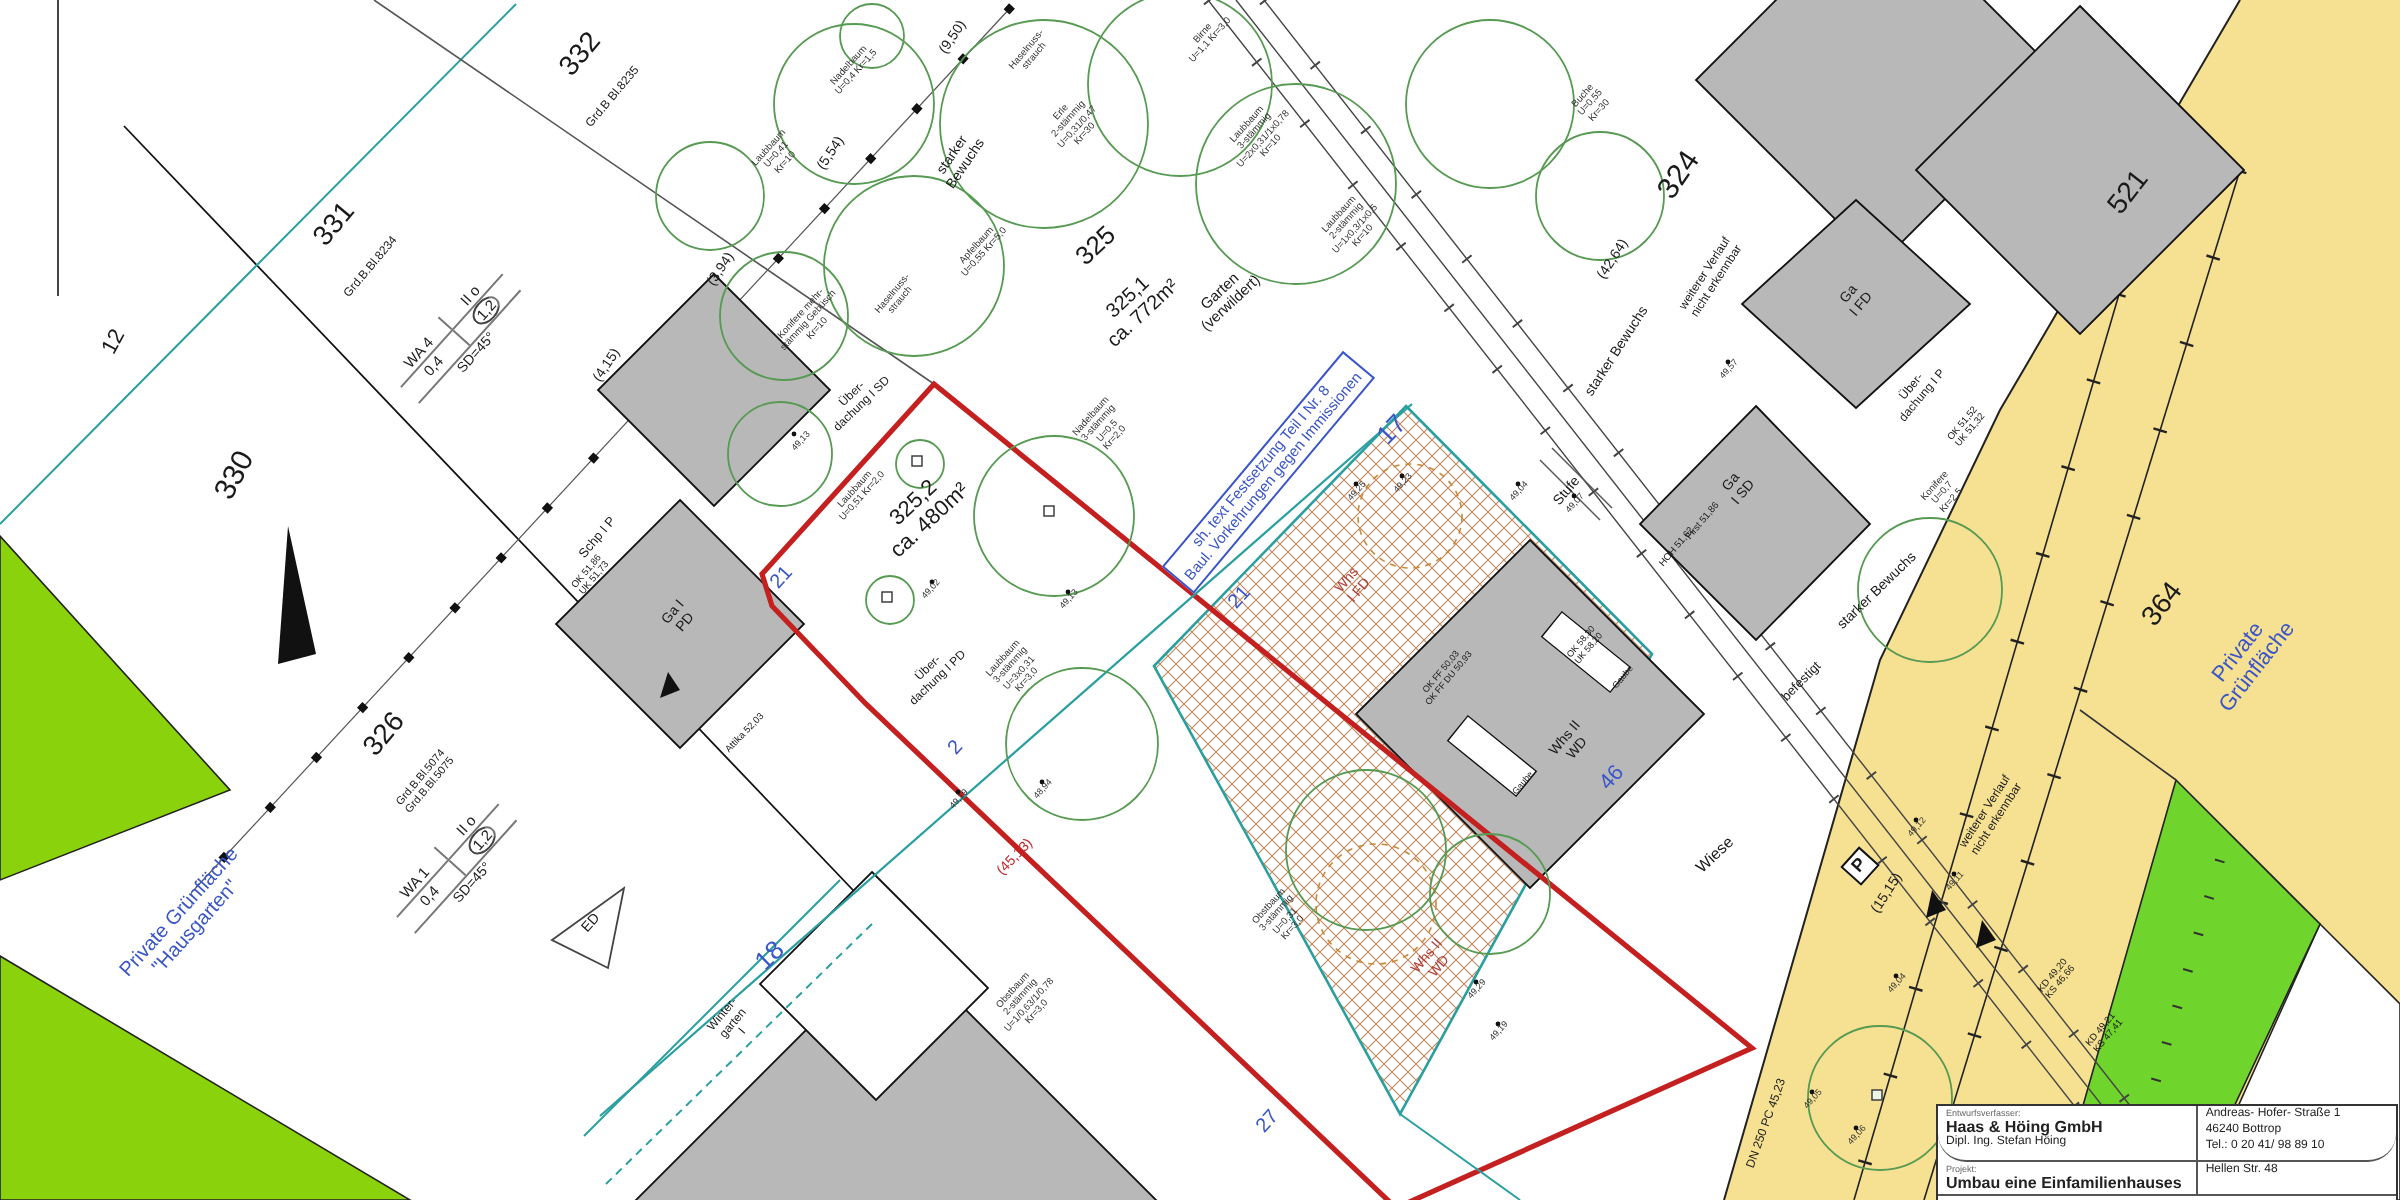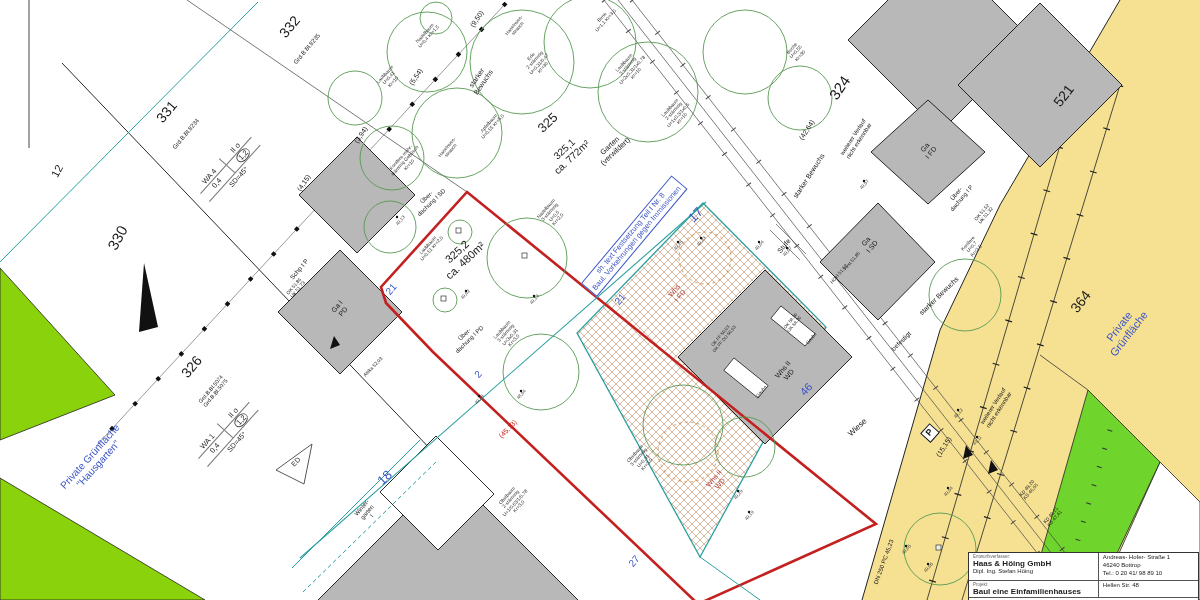--- a/index.html
+++ b/index.html
@@ -12,21 +12,21 @@
   .zoning{position:absolute;z-index:6;width:76px;color:#222;text-align:center;
           transform-origin:center;font-size:7.5px;}
   .zrow{display:flex;border-bottom:1px solid #777;}
   .zrow span{flex:1;padding:0 2px;}
   .zrow span:first-child{border-right:1px solid #777;}
   .circ{display:inline-block;border:1px solid #444;border-radius:50%;padding:0 2px;line-height:1.2;}
   .zfoot{padding-top:1px;font-size:7px;}
   #title-block{position:absolute;left:968px;top:552px;width:229px;height:48px;z-index:10;
                background:#fff;border:1px solid #333;overflow:hidden;font-size:6px;color:#222;}
   .tb-row{display:flex;border-bottom:1px solid #555;}
-  .tb-row:first-child{height:27px;}
+  .tb-row:first-child{height:27px;border-radius:14px;}
   .tb-cell{padding:1px 4px;overflow:hidden;}
   .tb-left{width:57%;border-right:1px solid #555;}
   .tb-right{width:43%;}
   .tb-label{font-size:4.5px;color:#666;}
   .tb-name{font-size:8px;font-weight:bold;}
   .tb-sub{font-size:6px;}
   .pre{white-space:pre-line;line-height:1.3;}
 </style>
 </head>
 <body>
@@ -362,21 +362,21 @@
     </div>
     <div class="tb-cell tb-right">
       <div class="tb-sub pre">Andreas- Hofer- Straße 1
 46240 Bottrop
 Tel.: 0 20 41/ 98 89 10</div>
     </div>
   </div>
   <div class="tb-row">
     <div class="tb-cell tb-left">
       <div class="tb-label">Projekt:</div>
-      <div class="tb-name">Baul eine Einfamilienhauses</div>
+      <div class="tb-name">Umbau eine Einfamilienhauses</div>
     </div>
     <div class="tb-cell tb-right">
       <div class="tb-sub">Hellen Str. 48</div>
     </div>
   </div>
 </div>
 
 </div>
 
 </body></html>

